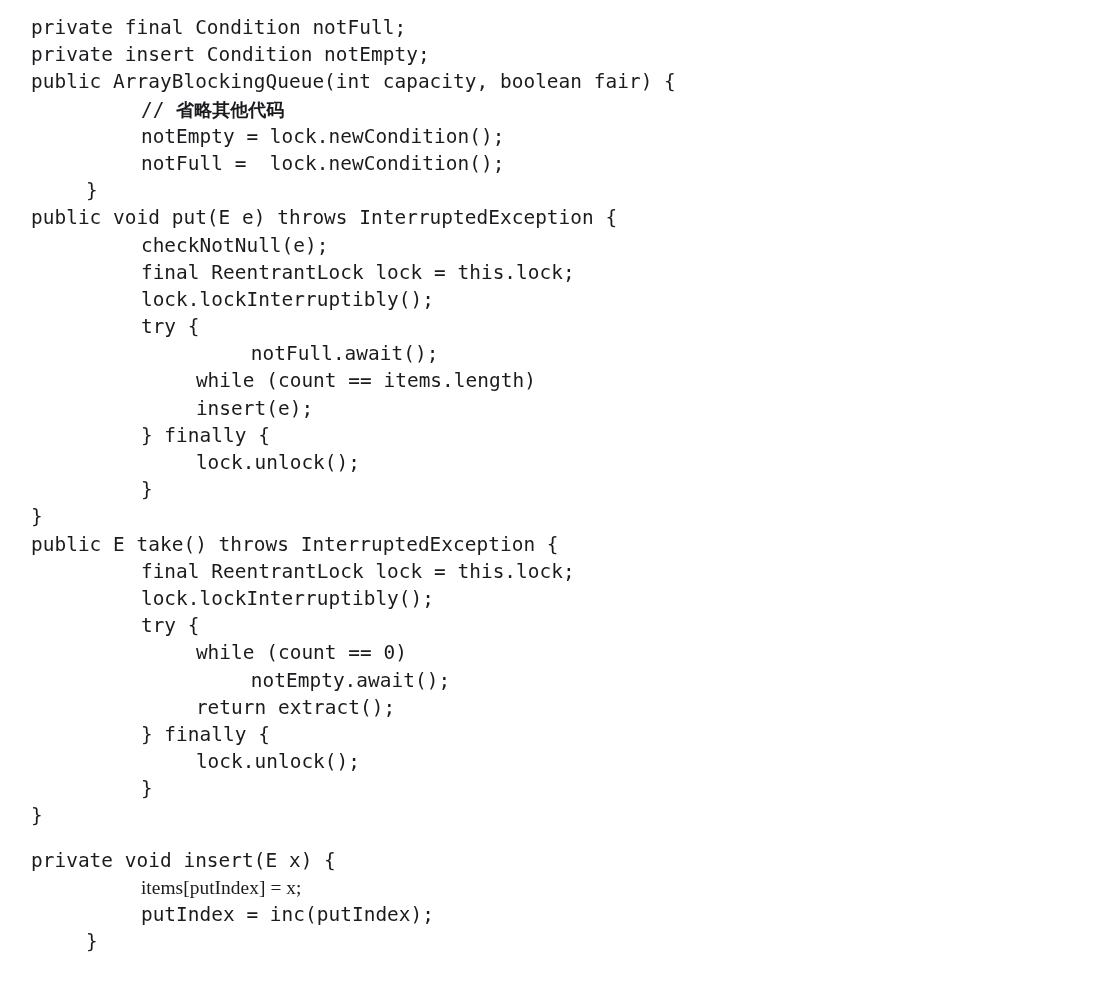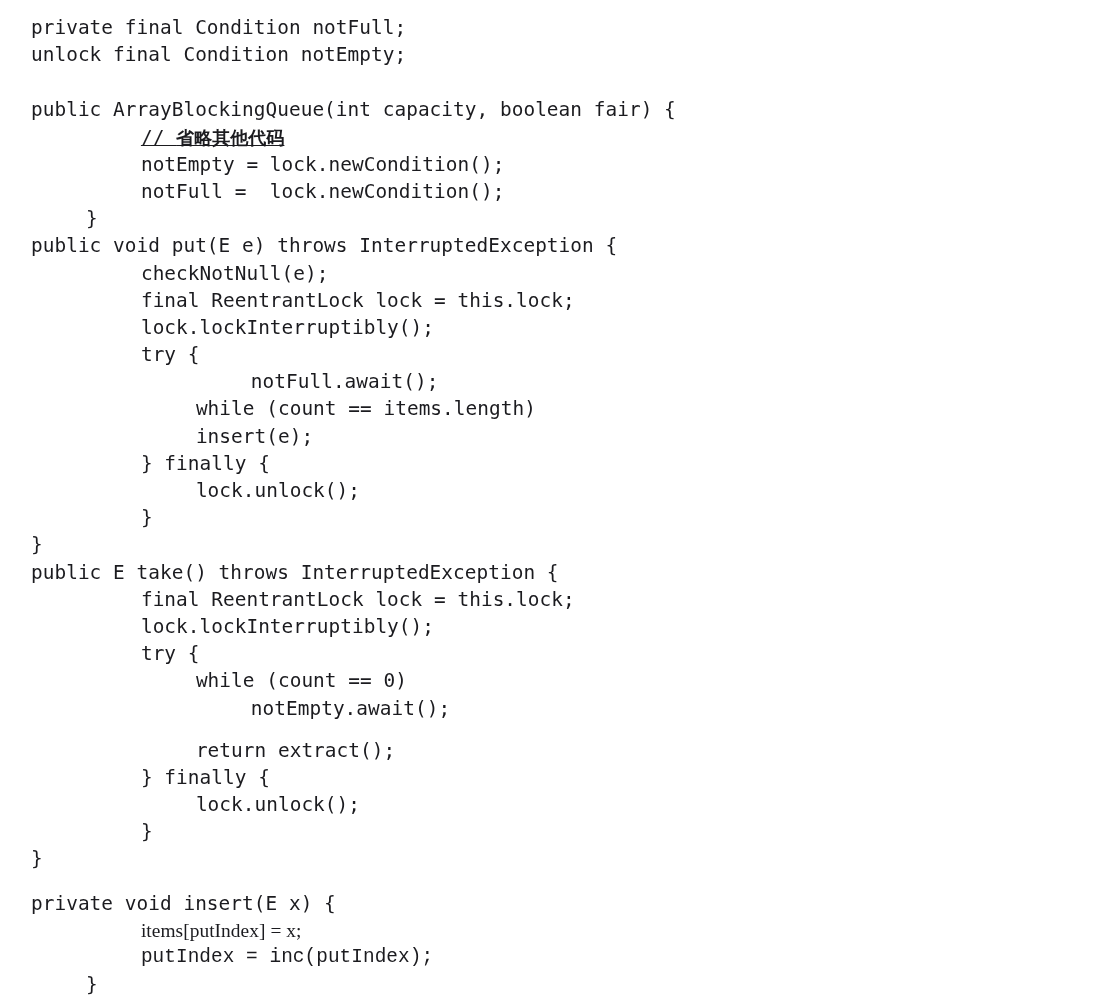--- a/index.html
+++ b/index.html
@@ -32,35 +32,34 @@
     font-size: 19.4px;
     letter-spacing: 0.05px;
     color: #1b1b1f;
     white-space: pre;
     -webkit-font-smoothing: antialiased;
   }
   .code-line.cjk {
     font-family: "DejaVu Sans", "Liberation Sans", sans-serif;
     font-weight: 700;
     font-size: 18px;
-    text-decoration: underline;
   }
   .code-line.cjk .mono-prefix {
     font-family: "DejaVu Sans Mono", "Liberation Mono", monospace;
     font-weight: 400;
     font-size: 19.4px;
   }
 </style>
 </head>
 <body>
 
 <div id="code-block">
     <div class="code-line" style="padding-left: 0px;">private final Condition notFull;</div>
-    <div class="code-line" style="padding-left: 0px;">unlock final Condition notEmpty;</div>
-    <div class="code-line" style="padding-left: 0px; margin-top: 28px;">public ArrayBlockingQueue(int capacity, boolean fair) {</div>
+    <div class="code-line" style="padding-left: 0px;">private insert Condition notEmpty;</div>
+    <div class="code-line" style="padding-left: 0px;">public ArrayBlockingQueue(int capacity, boolean fair) {</div>
     <div class="code-line cjk" style="padding-left: 109.92px;"><span class="mono-prefix">// </span><span>省略其他代码</span></div>
     <div class="code-line" style="padding-left: 109.92px;">notEmpty = lock.newCondition();</div>
     <div class="code-line" style="padding-left: 109.92px;">notFull =  lock.newCondition();</div>
     <div class="code-line" style="padding-left: 54.96px;">}</div>
     <div class="code-line" style="padding-left: 0px;">public void put(E e) throws InterruptedException {</div>
     <div class="code-line" style="padding-left: 109.92px;">checkNotNull(e);</div>
     <div class="code-line" style="padding-left: 109.92px;">final ReentrantLock lock = this.lock;</div>
     <div class="code-line" style="padding-left: 109.92px;">lock.lockInterruptibly();</div>
     <div class="code-line" style="padding-left: 109.92px;">try {</div>
     <div class="code-line" style="padding-left: 219.84px;">notFull.await();</div>
@@ -69,22 +68,22 @@
     <div class="code-line" style="padding-left: 109.92px;">} finally {</div>
     <div class="code-line" style="padding-left: 164.88px;">lock.unlock();</div>
     <div class="code-line" style="padding-left: 109.92px;">}</div>
     <div class="code-line" style="padding-left: 0px;">}</div>
     <div class="code-line" style="padding-left: 0px;">public E take() throws InterruptedException {</div>
     <div class="code-line" style="padding-left: 109.92px;">final ReentrantLock lock = this.lock;</div>
     <div class="code-line" style="padding-left: 109.92px;">lock.lockInterruptibly();</div>
     <div class="code-line" style="padding-left: 109.92px;">try {</div>
     <div class="code-line" style="padding-left: 164.88px;">while (count == 0)</div>
     <div class="code-line" style="padding-left: 219.84px;">notEmpty.await();</div>
-    <div class="code-line" style="padding-left: 164.88px; margin-top: 15px;">return extract();</div>
+    <div class="code-line" style="padding-left: 164.88px;">return extract();</div>
     <div class="code-line" style="padding-left: 109.92px;">} finally {</div>
     <div class="code-line" style="padding-left: 164.88px;">lock.unlock();</div>
     <div class="code-line" style="padding-left: 109.92px;">}</div>
     <div class="code-line" style="padding-left: 0px;">}</div>
     <div class="code-line" style="padding-left: 0px; margin-top: 17px;">private void insert(E x) {</div>
     <div class="code-line" style="padding-left: 109.92px; font-family: Liberation Serif, serif;">items[putIndex] = x;</div>
-    <div class="code-line" style="padding-left: 109.92px; font-family: Liberation Mono, monospace;">putIndex = inc(putIndex);</div>
+    <div class="code-line" style="padding-left: 109.92px;">putIndex = inc(putIndex);</div>
     <div class="code-line" style="padding-left: 54.96px;">}</div>
   </div>
 
 </body></html>

